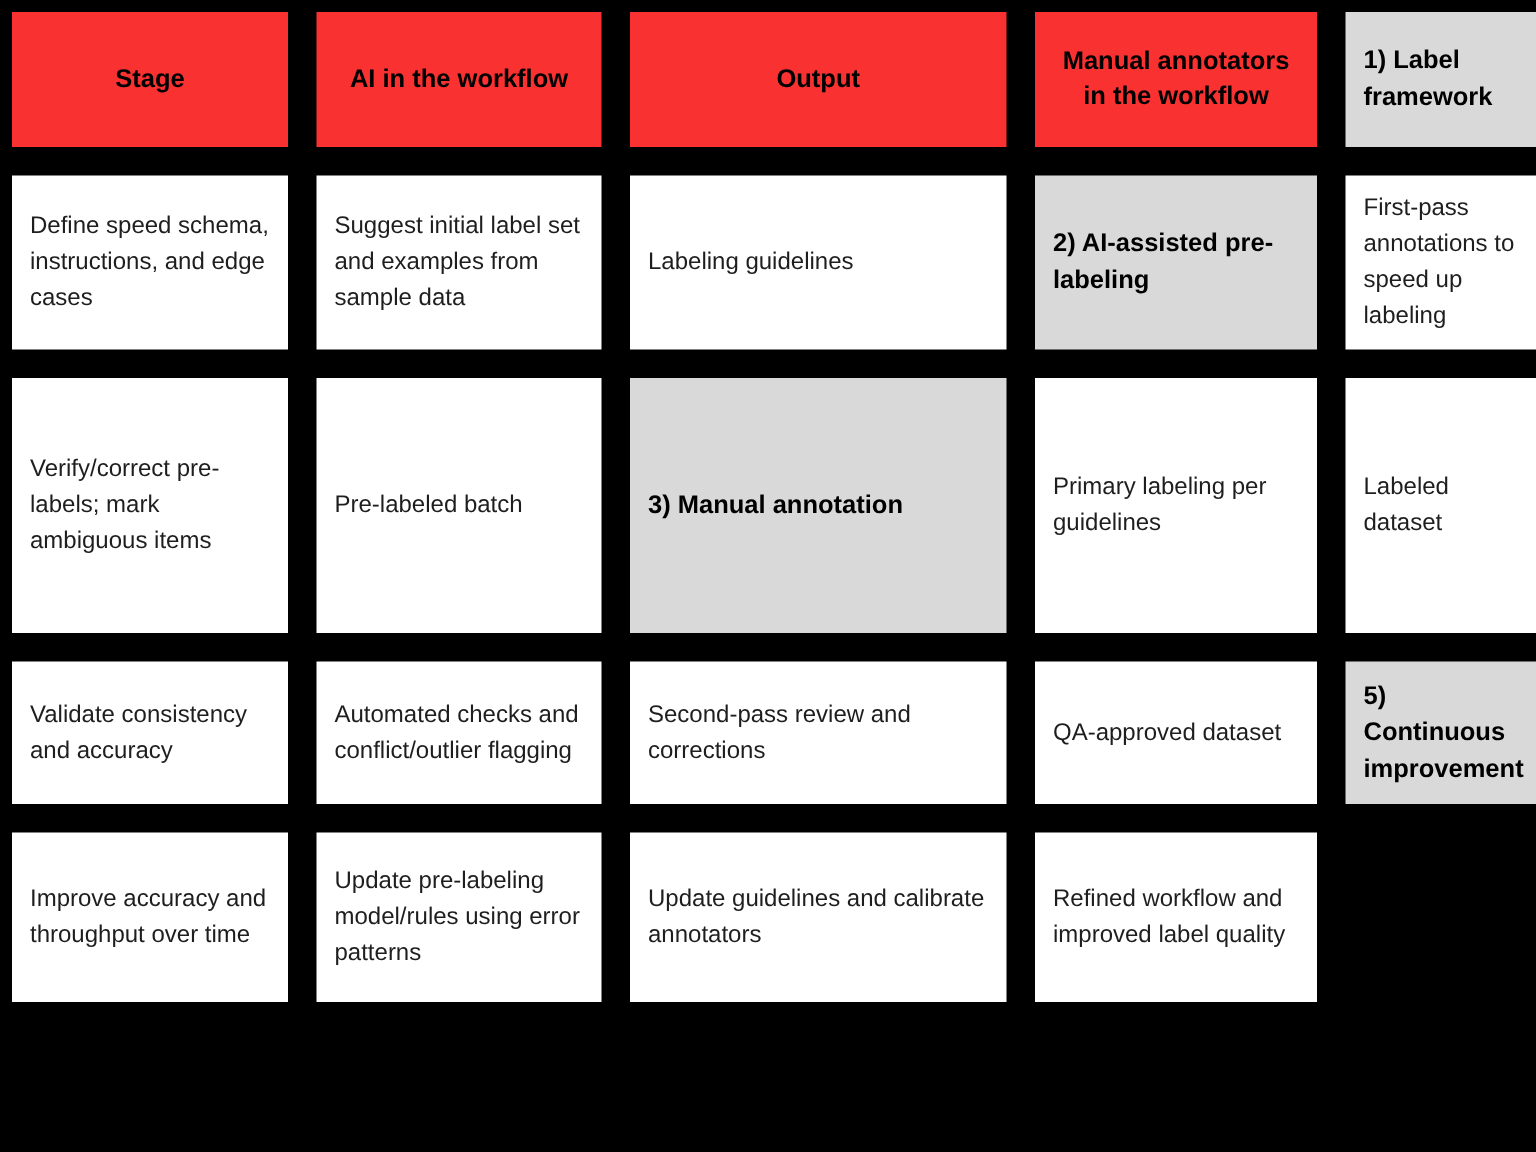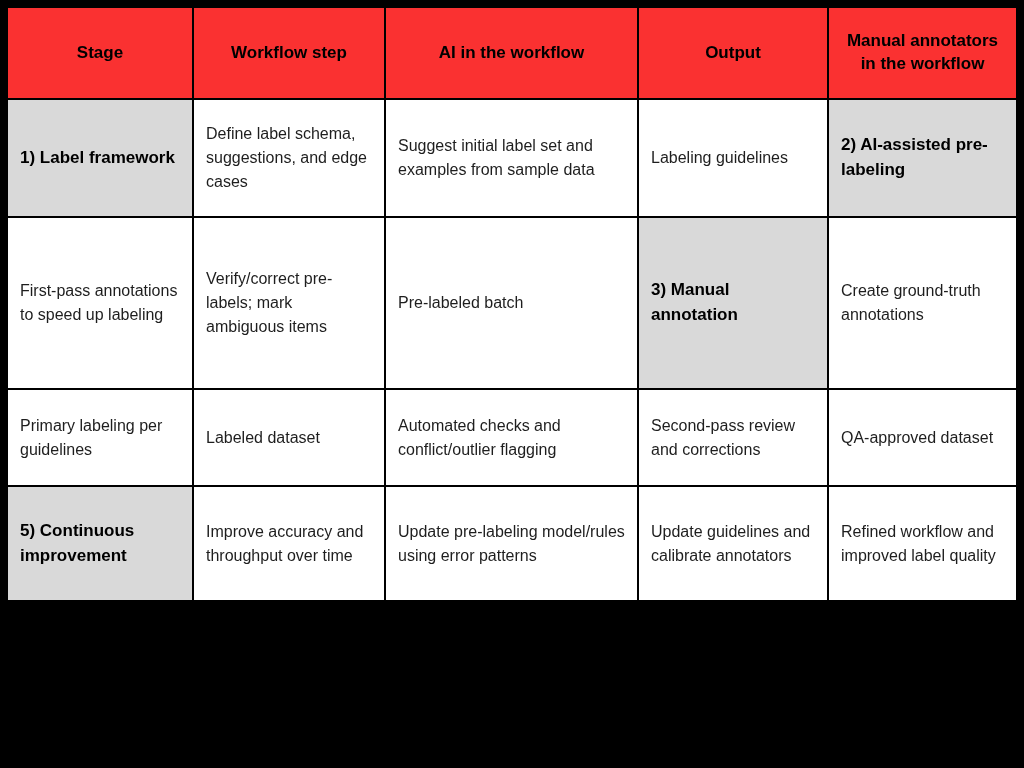--- a/index.html
+++ b/index.html
@@ -13,21 +13,21 @@
     height: 768px;
     background: #000;
     padding: 8px;
   }
   .grid {
     width: 1008px;
     height: 752px;
     display: grid;
     grid-template-columns: 184px 190px 251px 188px 1fr;
     grid-template-rows: 90px 116px 170px 95px 113px 1fr;
-    gap: 2px;
+    gap: 19px;
     background: #000;
   }
   .cell {
     display: flex;
     align-items: center;
     background: #fff;
   }
   .header-cell {
     background: var(--header-bg, #fa3131);
     justify-content: center;
@@ -53,40 +53,39 @@
     line-height: 1.5;
   }
 </style>
 </head>
 <body>
 
 <div class="frame">
   <div class="grid">
 
     <div class="cell header-cell">Stage</div>
-    <div class="cell header-cell">Workflow step</div>
     <div class="cell header-cell">AI in the workflow</div>
     <div class="cell header-cell">Output</div>
     <div class="cell header-cell">Manual annotators in the workflow</div>
 
     <div class="cell stage-cell">1) Label framework</div>
-    <div class="cell body-cell">Define label schema, suggestions, and edge cases</div>
+    <div class="cell body-cell">Define speed schema, instructions, and edge cases</div>
     <div class="cell body-cell">Suggest initial label set and examples from sample data</div>
     <div class="cell body-cell">Labeling guidelines</div>
 
     <div class="cell stage-cell">2) AI-assisted pre-labeling</div>
     <div class="cell body-cell">First-pass annotations to speed up labeling</div>
     <div class="cell body-cell">Verify/correct pre-labels; mark ambiguous items</div>
     <div class="cell body-cell">Pre-labeled batch</div>
 
     <div class="cell stage-cell">3) Manual annotation</div>
-    <div class="cell body-cell">Create ground-truth annotations</div>
     <div class="cell body-cell">Primary labeling per guidelines</div>
     <div class="cell body-cell">Labeled dataset</div>
 
+    <div class="cell body-cell">Validate consistency and accuracy</div>
     <div class="cell body-cell">Automated checks and conflict/outlier flagging</div>
     <div class="cell body-cell">Second-pass review and corrections</div>
     <div class="cell body-cell">QA-approved dataset</div>
 
     <div class="cell stage-cell">5) Continuous improvement</div>
     <div class="cell body-cell">Improve accuracy and throughput over time</div>
     <div class="cell body-cell">Update pre-labeling model/rules using error patterns</div>
     <div class="cell body-cell">Update guidelines and calibrate annotators</div>
     <div class="cell body-cell">Refined workflow and improved label quality</div>
 

